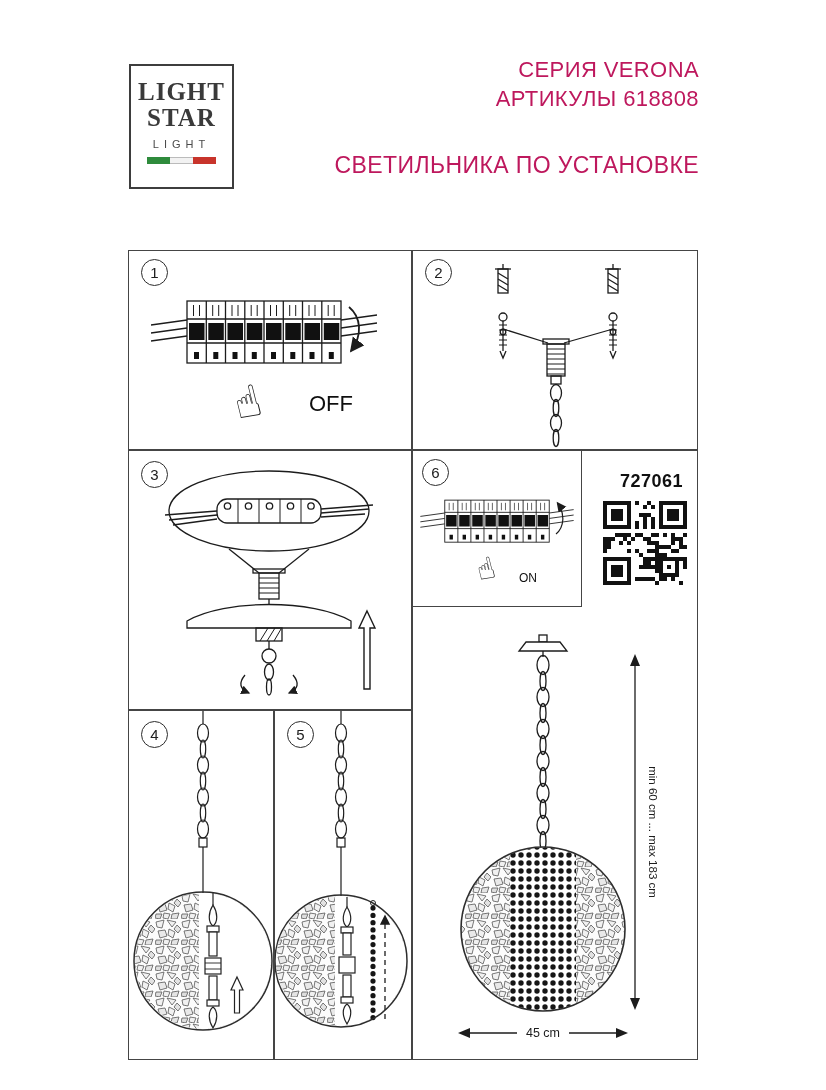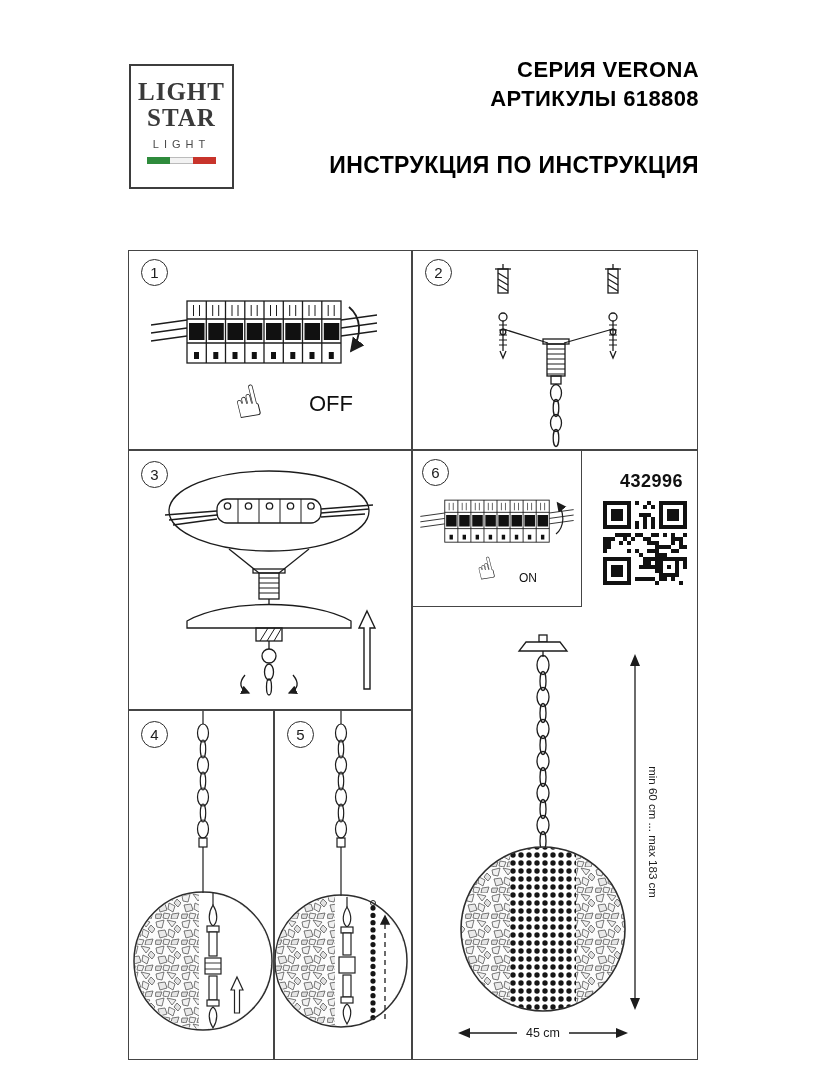--- a/index.html
+++ b/index.html
@@ -10,21 +10,21 @@
   .logo-box{position:absolute;left:129px;top:64px;width:105px;height:125px;border:2px solid #3d3d3d;text-align:center;padding-top:13px}
   .logo-word{font-family:"Liberation Serif",serif;font-weight:700;font-size:25px;line-height:26px;letter-spacing:1px;color:#3a3a3a}
   .logo-group{margin-top:7px;font-size:11px;letter-spacing:5px;color:#4a4a4a}
   .logo-flag{display:flex;width:70px;height:7px;margin:7px auto 0}
   .logo-flag span{flex:1}
   .f-green{background:#2e8b3c}
   .f-white{background:#f2f2f2;border-top:1px solid #bbb;border-bottom:1px solid #bbb}
   .f-red{background:#c8342b}
   
   .hdr{position:absolute;top:55px;right:127px;text-align:right}
-  .hdr-line{font-size:22px;font-weight:700;line-height:29px;letter-spacing:.4px;color:#000000}
+  .hdr-line{font-size:22px;font-weight:400;line-height:29px;letter-spacing:.4px;color:#be185d}
   .hdr-title{margin-top:38px}
   .hdr-title .hdr-line{font-size:23px}
   
   .grid{position:absolute;left:128px;top:250px;width:570px;height:810px}
   .cell{position:absolute;border:1px solid #454545;background:#fff}
   .num-badge{position:absolute;width:27px;height:27px;border:1.6px solid #2c2c2c;border-radius:50%;display:flex;align-items:center;justify-content:center;font-size:15px;font-weight:500;color:#202020;background:#fff;z-index:3}
   .step-label{position:absolute;font-weight:400;color:#0f0f0f;z-index:3}
   .article-label{position:absolute;right:14px;top:20px;font-size:18px;font-weight:700;letter-spacing:.5px;color:#101010;z-index:3}
   .qr-box{position:absolute;left:188px;top:48px;width:88px;height:88px;background:#fff;display:flex;align-items:center;justify-content:center;z-index:3}
   svg{display:block}
@@ -43,21 +43,21 @@
       <span class="f-green"></span>
         <span class="f-white"></span>
         <span class="f-red"></span>
     </div>
   </div>
 
   <div class="hdr">
     <div class="hdr-line">СЕРИЯ VERONA</div>
     <div class="hdr-line">АРТИКУЛЫ 618808</div>
     <div class="hdr-title">
-      <div class="hdr-line">ИНСТРУКЦИЯ ПО ИНСТРУКЦИЯ</div>
+      <div class="hdr-line">СВЕТИЛЬНИКА ПО УСТАНОВКЕ</div>
     </div>
   </div>
 
   <div class="grid">
 
     <div class="cell" style="left:0;top:0;width:284px;height:200px">
       <div class="num-badge" style="left:12px;top:8px">1</div>
       <svg class="ill" style="left:20px;top:22px" width="230" height="150" viewBox="0 0 230 150">
         <defs>
             <marker id="ar1" markerWidth="9" markerHeight="9" refX="7" refY="4" orient="auto">
@@ -328,21 +328,21 @@
             <path d="M44.5,32v11 M50.5,32v11 M63.7,32v11 M69.7,32v11 M83,32v11 M89,32v11 M102.2,32v11 M108.2,32v11 M121.5,32v11 M127.5,32v11 M140.7,32v11 M146.7,32v11 M160,32v11 M166,32v11 M179.2,32v11 M185.2,32v11" stroke-width="1"></path>
           </g>
           <path fill="#111" d="M40,50h15.5v17H40z M59.3,50h15.5v17H59.3z M78.5,50h15.5v17H78.5z M97.8,50h15.5v17H97.8z M117,50h15.5v17H117z M136.3,50h15.5v17H136.3z M155.5,50h15.5v17H155.5z M174.8,50h15.5v17H174.8z"></path>
           <path fill="#111" d="M45,79h5v7h-5z M64.3,79h5v7h-5z M83.5,79h5v7h-5z M102.8,79h5v7h-5z M122,79h5v7h-5z M141.3,79h5v7h-5z M160.5,79h5v7h-5z M179.8,79h5v7h-5z"></path>
           <text x="84" y="144" font-size="44" fill="#171717" font-family="DejaVu Sans, sans-serif" transform="rotate(-14 100 124)">☝</text>
           <path d="M202,78 C214,68 216,48 204,32" stroke="#1c1c1c" stroke-width="1.8" fill="none" marker-end="url(#ar6)"></path>
         </svg>
         <div class="step-label" style="left:106px;top:120px;font-size:12px">ON</div>
       </div>
 
-      <div class="article-label">432996</div>
+      <div class="article-label">727061</div>
       <div class="qr-box">
         <svg width="84" height="84" viewBox="0 0 84 84">
           <rect width="84" height="84" fill="#fff"></rect>
           <g fill="#111">
             <rect x="0" y="0" width="28" height="28"></rect>
               <rect x="4" y="4" width="20" height="20" fill="#fff"></rect>
               <rect x="8" y="8" width="12" height="12"></rect>
             <rect x="56" y="0" width="28" height="28"></rect>
               <rect x="60" y="4" width="20" height="20" fill="#fff"></rect>
               <rect x="64" y="8" width="12" height="12"></rect>

